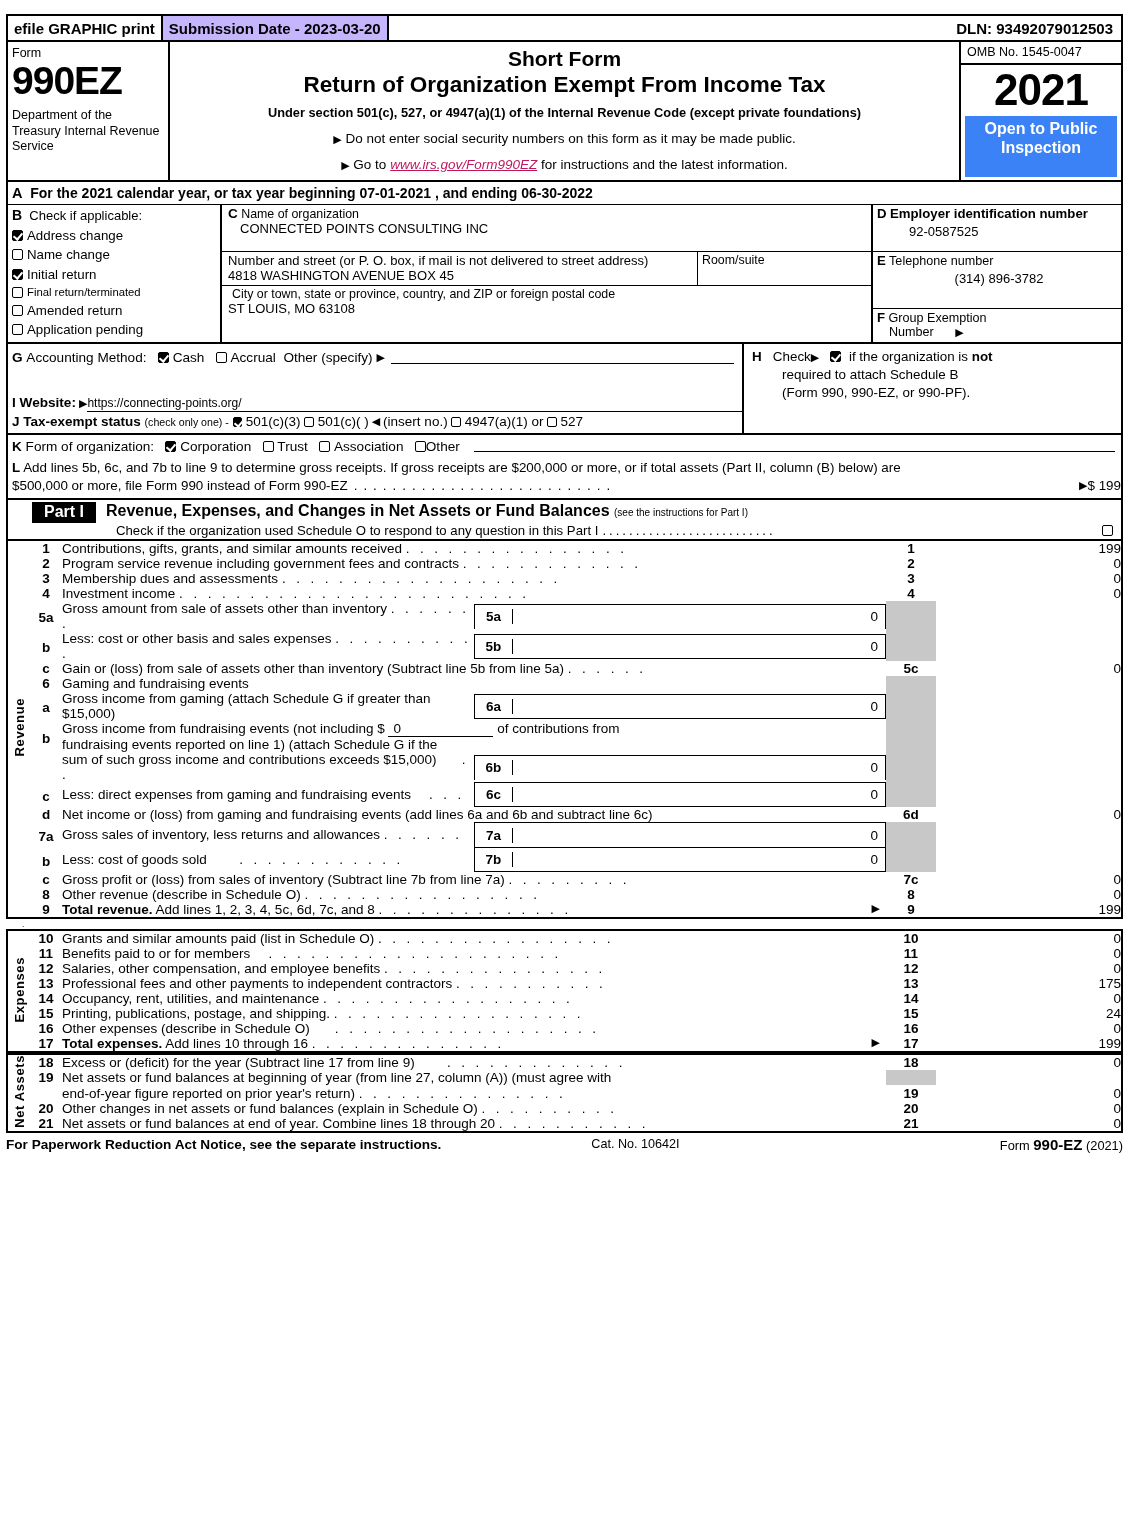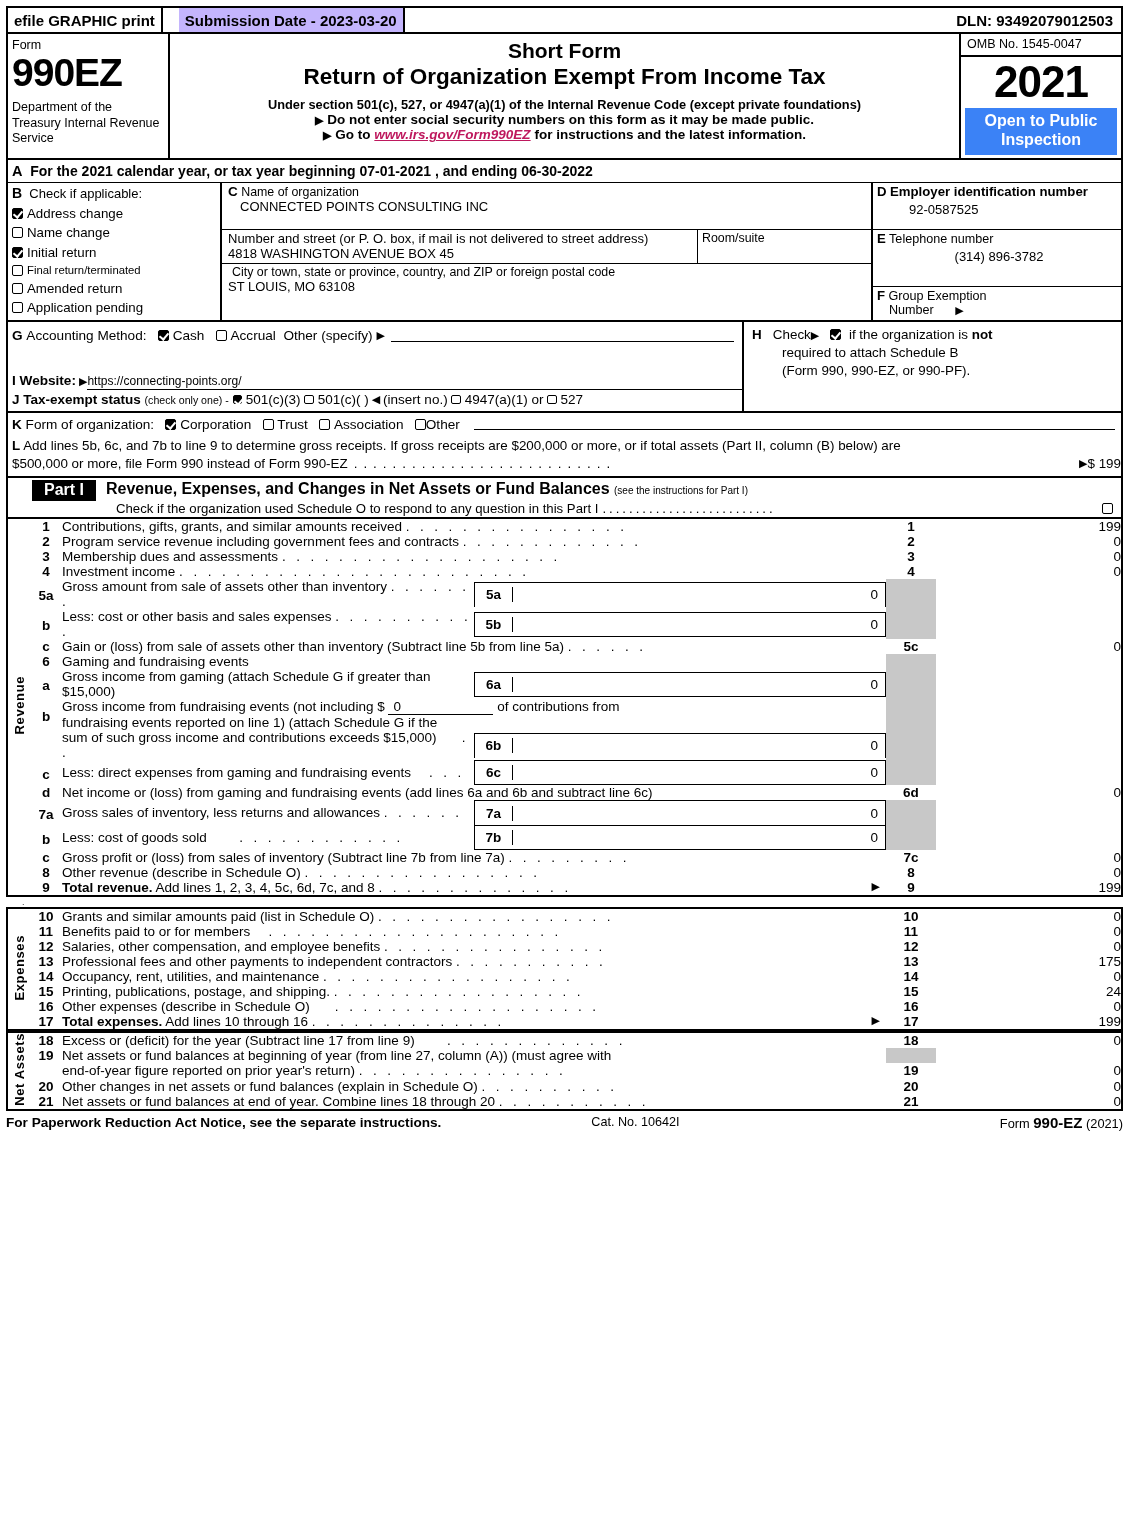--- a/index.html
+++ b/index.html
@@ -6,37 +6,37 @@
   html,body { background:#fff; }
   body {
     width:1129px; height:1525px;
     font-family:"Liberation Sans", sans-serif;
     color:#000; font-size:13px; position:relative;
     -webkit-font-smoothing:none;
   }
   .page { width:1129px; height:1525px; position:relative; padding:0 6px; }
 
   
-  .efile-bar { display:flex; align-items:stretch; border:2px solid #000; height:28px; margin-top:6px;gap:16px; }
+  .efile-bar { display:flex; align-items:stretch; border:2px solid #000; height:28px; margin-top:14px; }
   .efile-cell { display:flex; align-items:center; padding:0 6px; font-weight:bold; font-size:15px; white-space:nowrap; }
   .efile-graphic { border-right:2px solid #000; }
   .efile-date { border-right:2px solid #000; background:#c4b5fd; }
   .efile-dln { flex:1; justify-content:flex-end; padding-right:8px; }
 
   
   .masthead { display:flex; border-left:2px solid #000; border-right:2px solid #000; border-bottom:2px solid #000; }
   .mh-left { width:162px; border-right:2.5px solid #000; padding:4px 6px 6px 4px; }
   .mh-left .lbl { font-size:12.5px; line-height:1.15; }
   .mh-left .formnum { font-size:39px; font-weight:bold; letter-spacing:-1px; line-height:1.05; margin:1px 0 6px 0; }
   .mh-left .dept { font-size:12.5px; line-height:1.22; }
   .mh-mid { flex:1; text-align:center; padding:4px 4px 8px 4px; }
   .mh-mid .t1 { font-size:21px; font-weight:bold; line-height:1.2; }
   .mh-mid .t2 { font-size:22.5px; font-weight:bold; line-height:1.25; }
   .mh-mid .t3 { font-size:12.8px; font-weight:bold; margin-top:6px; }
-  .mh-mid .bullet { font-size:13.5px; font-weight:bold; }
+  .mh-mid .bullet { font-size:13.5px; font-weight:normal; margin-top:11px; }
   .mh-mid .bullet .arw { font-size:11px; }
   .mh-mid a { color:#be185d; font-style:italic; }
   .mh-right { width:162px; border-left:2.5px solid #000; display:flex; flex-direction:column; }
   .omb { font-size:12.5px; padding:3px 0 4px 6px; border-bottom:2px solid #000; }
   .yr { font-size:44px; font-weight:bold; text-align:center; line-height:1.08; padding:1px 0 2px 0; letter-spacing:-1px; }
   .openpub { background:#3b82f6; color:#fff; font-weight:bold; font-size:16px; text-align:center; padding:3px 0 5px 0; line-height:1.24; margin:0 4px 3px 4px; flex:1; }
 
   
   .lineA { font-size:14px; font-weight:bold; padding:3px 0 3px 4px; border-left:2px solid #000; border-right:2px solid #000; }
   .lineA .ltr { font-size:14.5px; }

